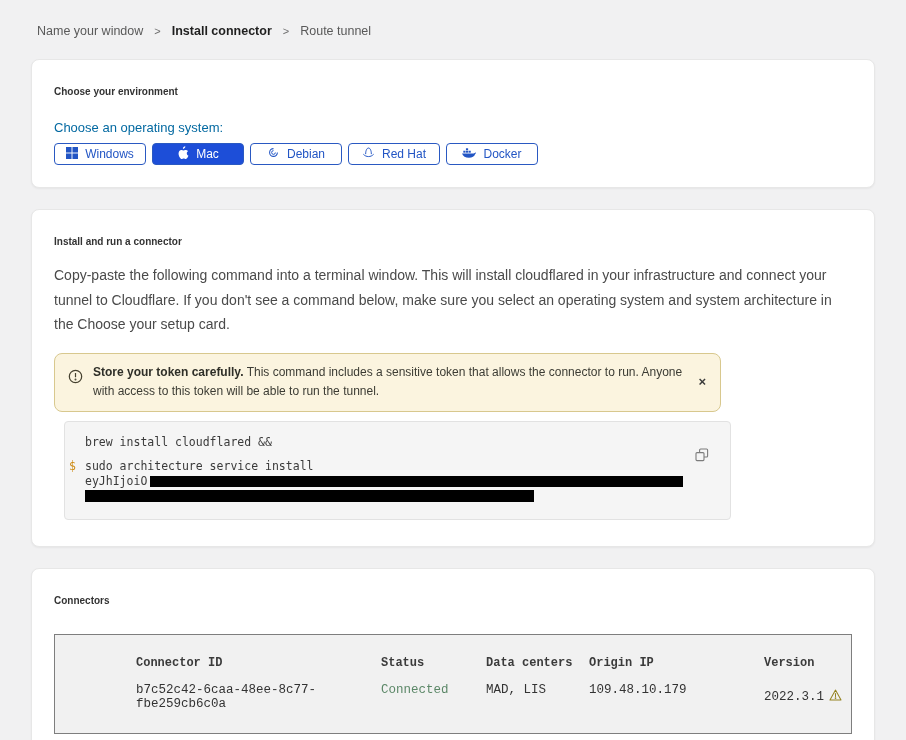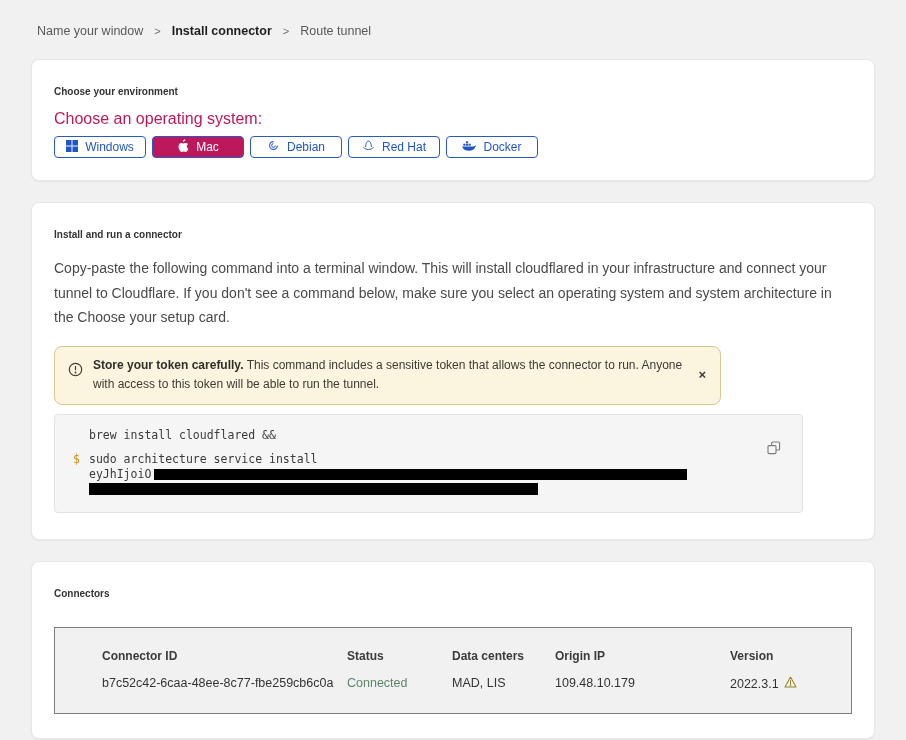--- a/index.html
+++ b/index.html
@@ -26,34 +26,34 @@
     background: #ffffff;
     border: 1px solid #e7e7e7;
     border-radius: 8px;
     box-shadow: 0 1px 2px rgba(0,0,0,0.05);
     margin-top: 21px;
     padding: 26px 22px 22px 22px;
   }
   .card-title { font-size: 10px; font-weight: bold; color: #333333; }
 
   
-  .os-label { font-size: 16px; color: #be185d; margin-top: 13px; margin-bottom: 8px; }
+  .os-label { font-size: 13px; color: #0369a1; margin-top: 23px; margin-bottom: 8px; }
   .os-row { display: flex; gap: 6px; }
   .os-btn {
     width: 92px; height: 22px;
     border: 1px solid #2a59c2;
     border-radius: 4px;
     background: #ffffff;
     color: #2255c4;
     font-size: 12px;
     font-family: "Liberation Sans", sans-serif;
     display: flex; align-items: center; justify-content: center;
     gap: 7px; cursor: pointer;
   }
-  .os-btn.selected { background: #be185d; color: #ffffff; }
+  .os-btn.selected { background: #1d4ed8; color: #ffffff; }
   .os-btn svg { flex: 0 0 auto; }
 
   
   .install-desc {
     font-size: 14px; color: #4a4a4a; line-height: 1.75;
     margin-top: 16px; max-width: 800px;
   }
   .alert {
     width: 667px;
     margin-top: 16px;
@@ -67,28 +67,28 @@
   .alert .alert-icon { margin-top: 6px; }
   .alert .alert-text { flex: 1; }
   .alert .alert-text b { color: #2f2f28; }
   .alert-close {
     background: none; border: none; cursor: pointer;
     font-size: 13px; font-weight: bold; color: #3a3a3a;
     line-height: 1; padding: 2px; margin-top: 10px;
   }
   .code-block {
     position: relative;
-    width: 749px;
+    width: 667px;
     margin-top: 9px;
     background: #f5f5f5;
     border: 1px solid #e2e2e2;
     border-radius: 4px;
-    padding: 13px 14px 17px 18px;
+    padding: 13px 14px 17px 4px;
     font-family: "DejaVu Sans Mono", "Liberation Mono", monospace;
-    font-size: 11.5px; color: #3a3a3a;
+    font-size: 11.5px; color: #3a3a3a; margin-left: 10px;
   }
   .code-row { display: flex; line-height: 15px; }
   .code-row .prompt { width: 16px; flex: 0 0 16px; color: #cd8a12; }
   .code-row.second { margin-top: 9px; }
   .redact-inline {
     display: inline-block; background: #000000;
     width: 533px; height: 11px; vertical-align: middle; margin-left: 3px;
   }
   .redact-block {
     display: block; background: #000000;
@@ -102,21 +102,22 @@
   
   .connector-table {
     margin-top: 28px;
     background: #f1f1f1;
     border: 1px solid #7e7e7e;
     padding: 21px 0 22px 0;
   }
   .tbl-row {
     display: grid;
     grid-template-columns: 245px 105px 103px 175px 1fr;
-    padding-left: 47px;
+    padding-left: 81px;
+    font-family: Liberation Mono, monospace;
   }
   .tbl-row.headers { font-size: 12px; font-weight: bold; color: #3b3b3b; }
   .tbl-row.values { font-size: 12.5px; color: #333333; margin-top: 13px; }
   .status-connected { color: #5b8767; }
   .version-cell { display: flex; align-items: center; gap: 5px; }
 </style>
 </head>
 <body>
 
 <nav class="breadcrumb">

